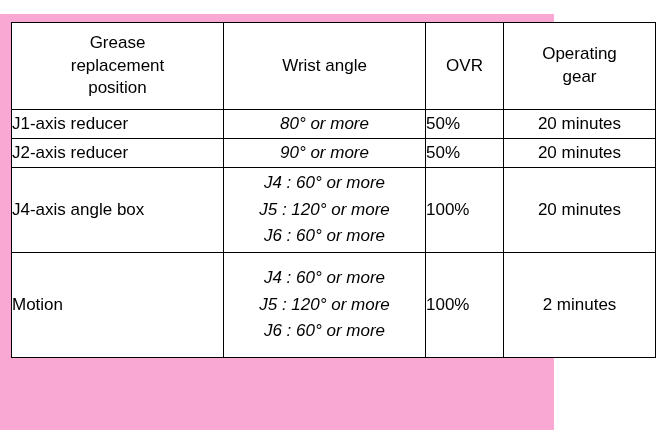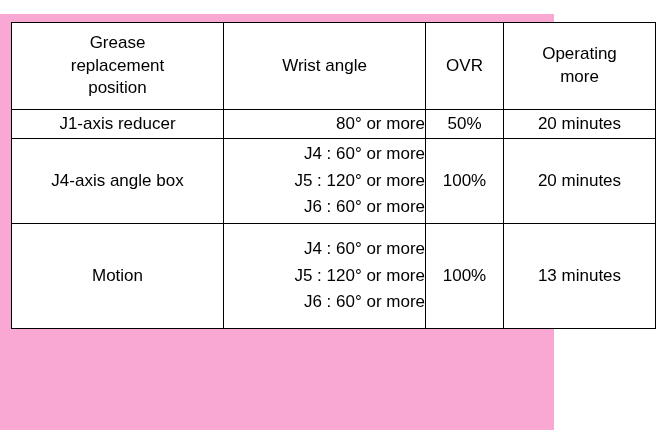--- a/index.html
+++ b/index.html
@@ -52,29 +52,29 @@
     font-size: 18px;
     padding: 6px 4px;
     height: 86px;
   }
   .hdr-multiline {
     display: block;
     line-height: 1.35;
   }
 
   td.pos-cell {
-    text-align: center;
+    text-align: left;
     padding: 5px 0 5px 8px;
   }
   td.angle-cell {
-    text-align: right;
+    text-align: center;
     padding: 5px 0 5px 10px;
+    font-style: italic;
   }
   td.ovr-cell {
-    text-align: center;
     padding: 5px 2px;
   }
   td.time-cell {
     text-align: center;
     padding: 5px 0 5px 8px;
   }
   .row-simple td { height: 28px; }
   .row-multi td { height: 84px; }
   .row-multi.tall td { height: 104px; }
 
@@ -102,30 +102,40 @@
           <span class="hdr-multiline">position</span>
         </th>
         <th>
           <span class="hdr-multiline">Wrist angle</span>
         </th>
         <th>
           <span class="hdr-multiline">OVR</span>
         </th>
         <th>
           <span class="hdr-multiline">Operating</span>
-          <span class="hdr-multiline">more</span>
+          <span class="hdr-multiline">gear</span>
         </th>
       </tr>
     </thead>
     <tbody>
       <tr class="row-simple">
         <td class="pos-cell">J1-axis reducer</td>
         <td class="angle-cell">
           <span class="lines">
             <span>80° or more</span>
+          </span>
+        </td>
+        <td class="ovr-cell">50%</td>
+        <td class="time-cell">20 minutes</td>
+      </tr>
+      <tr class="row-simple">
+        <td class="pos-cell">J2-axis reducer</td>
+        <td class="angle-cell">
+          <span class="lines">
+            <span>90° or more</span>
           </span>
         </td>
         <td class="ovr-cell">50%</td>
         <td class="time-cell">20 minutes</td>
       </tr>
       <tr class="row-multi">
         <td class="pos-cell">J4-axis angle box</td>
         <td class="angle-cell">
           <span class="lines">
             <span>J4 : 60° or more</span>
@@ -139,17 +149,17 @@
       <tr class="row-multi tall">
         <td class="pos-cell">Motion</td>
         <td class="angle-cell">
           <span class="lines">
             <span>J4 : 60° or more</span>
             <span>J5 : 120° or more</span>
             <span>J6 : 60° or more</span>
           </span>
         </td>
         <td class="ovr-cell">100%</td>
-        <td class="time-cell">13 minutes</td>
+        <td class="time-cell">2 minutes</td>
       </tr>
     </tbody>
   </table>
 </div>
 
 </body></html>

